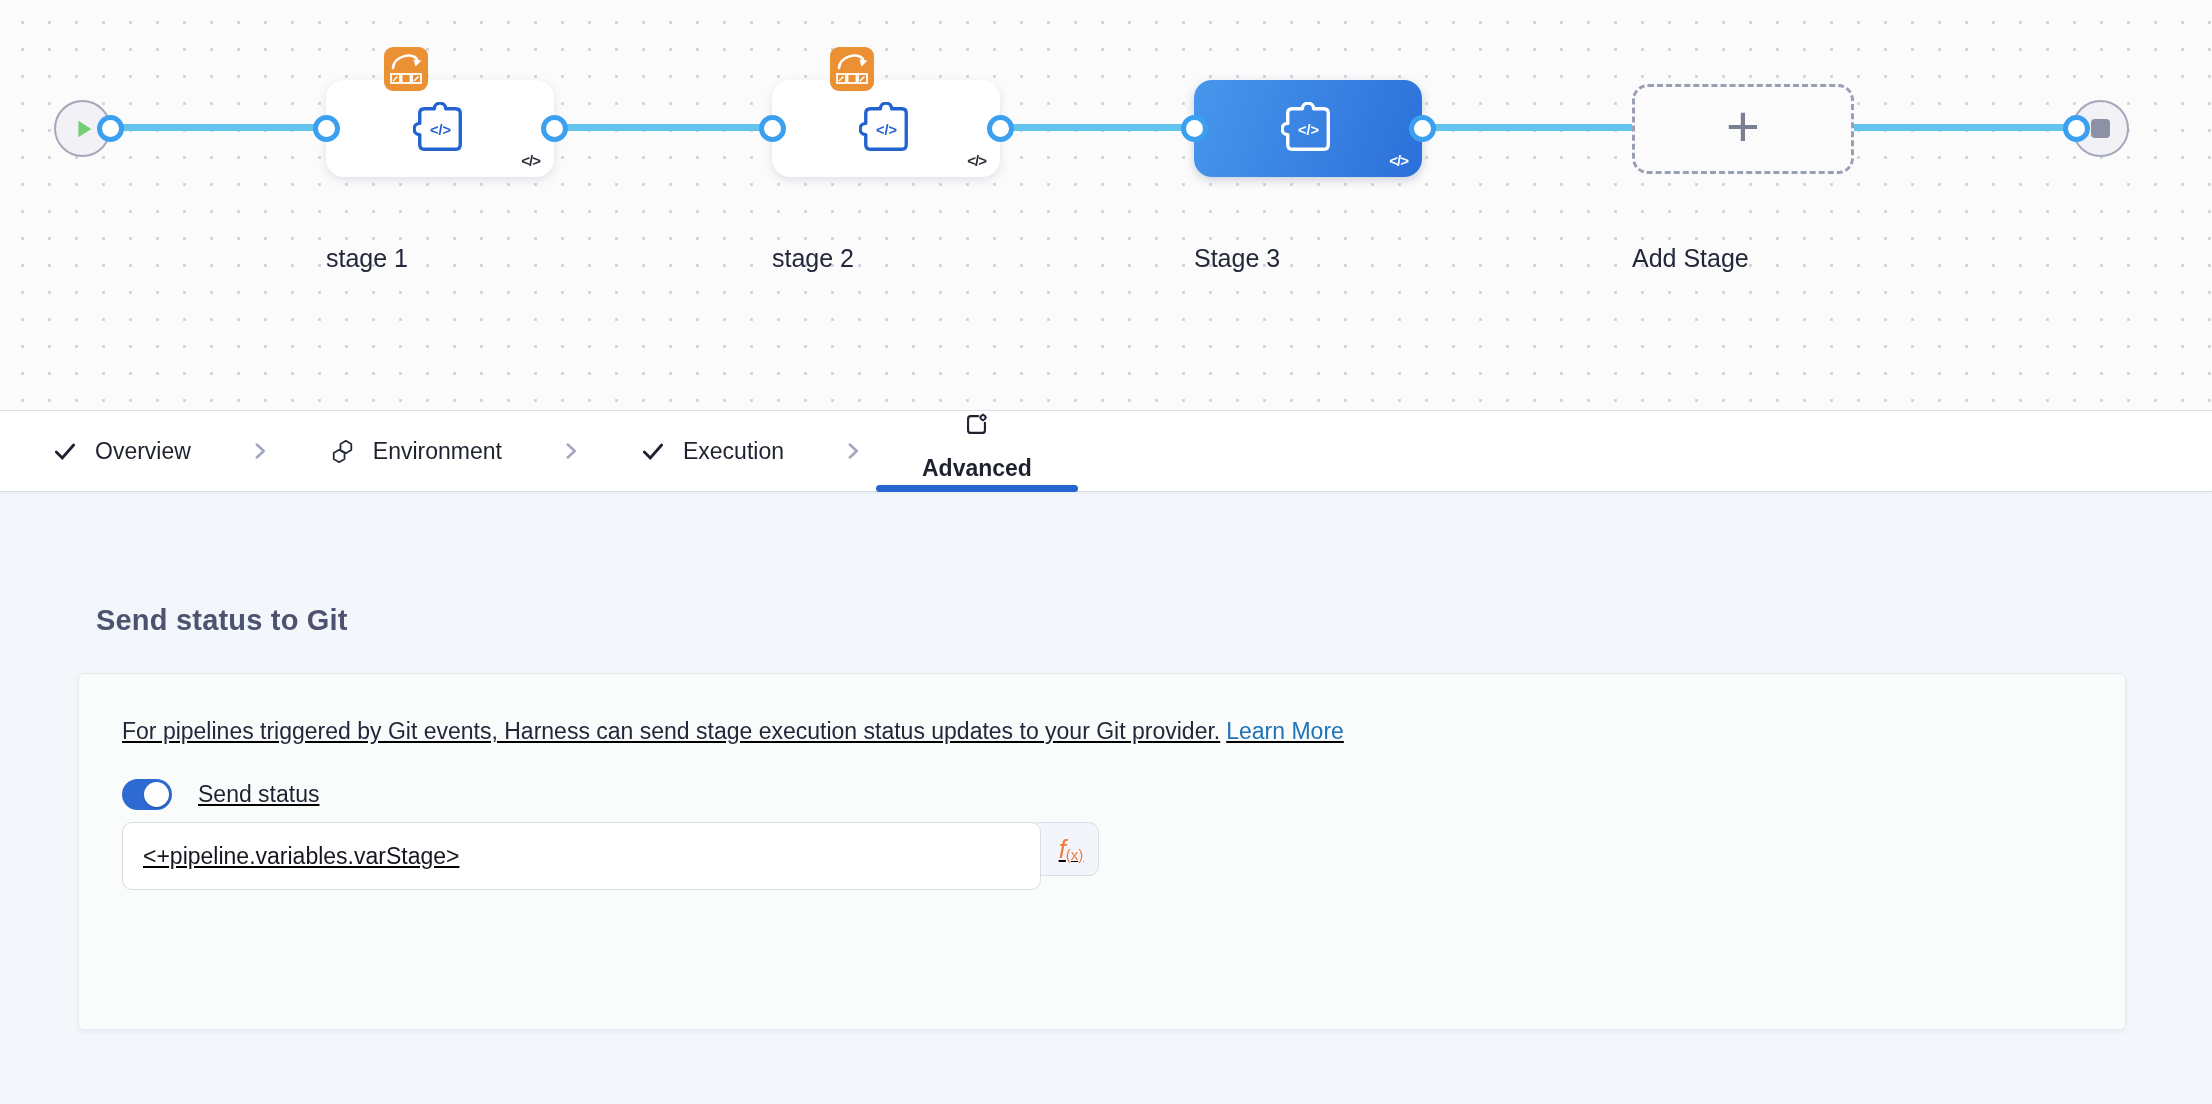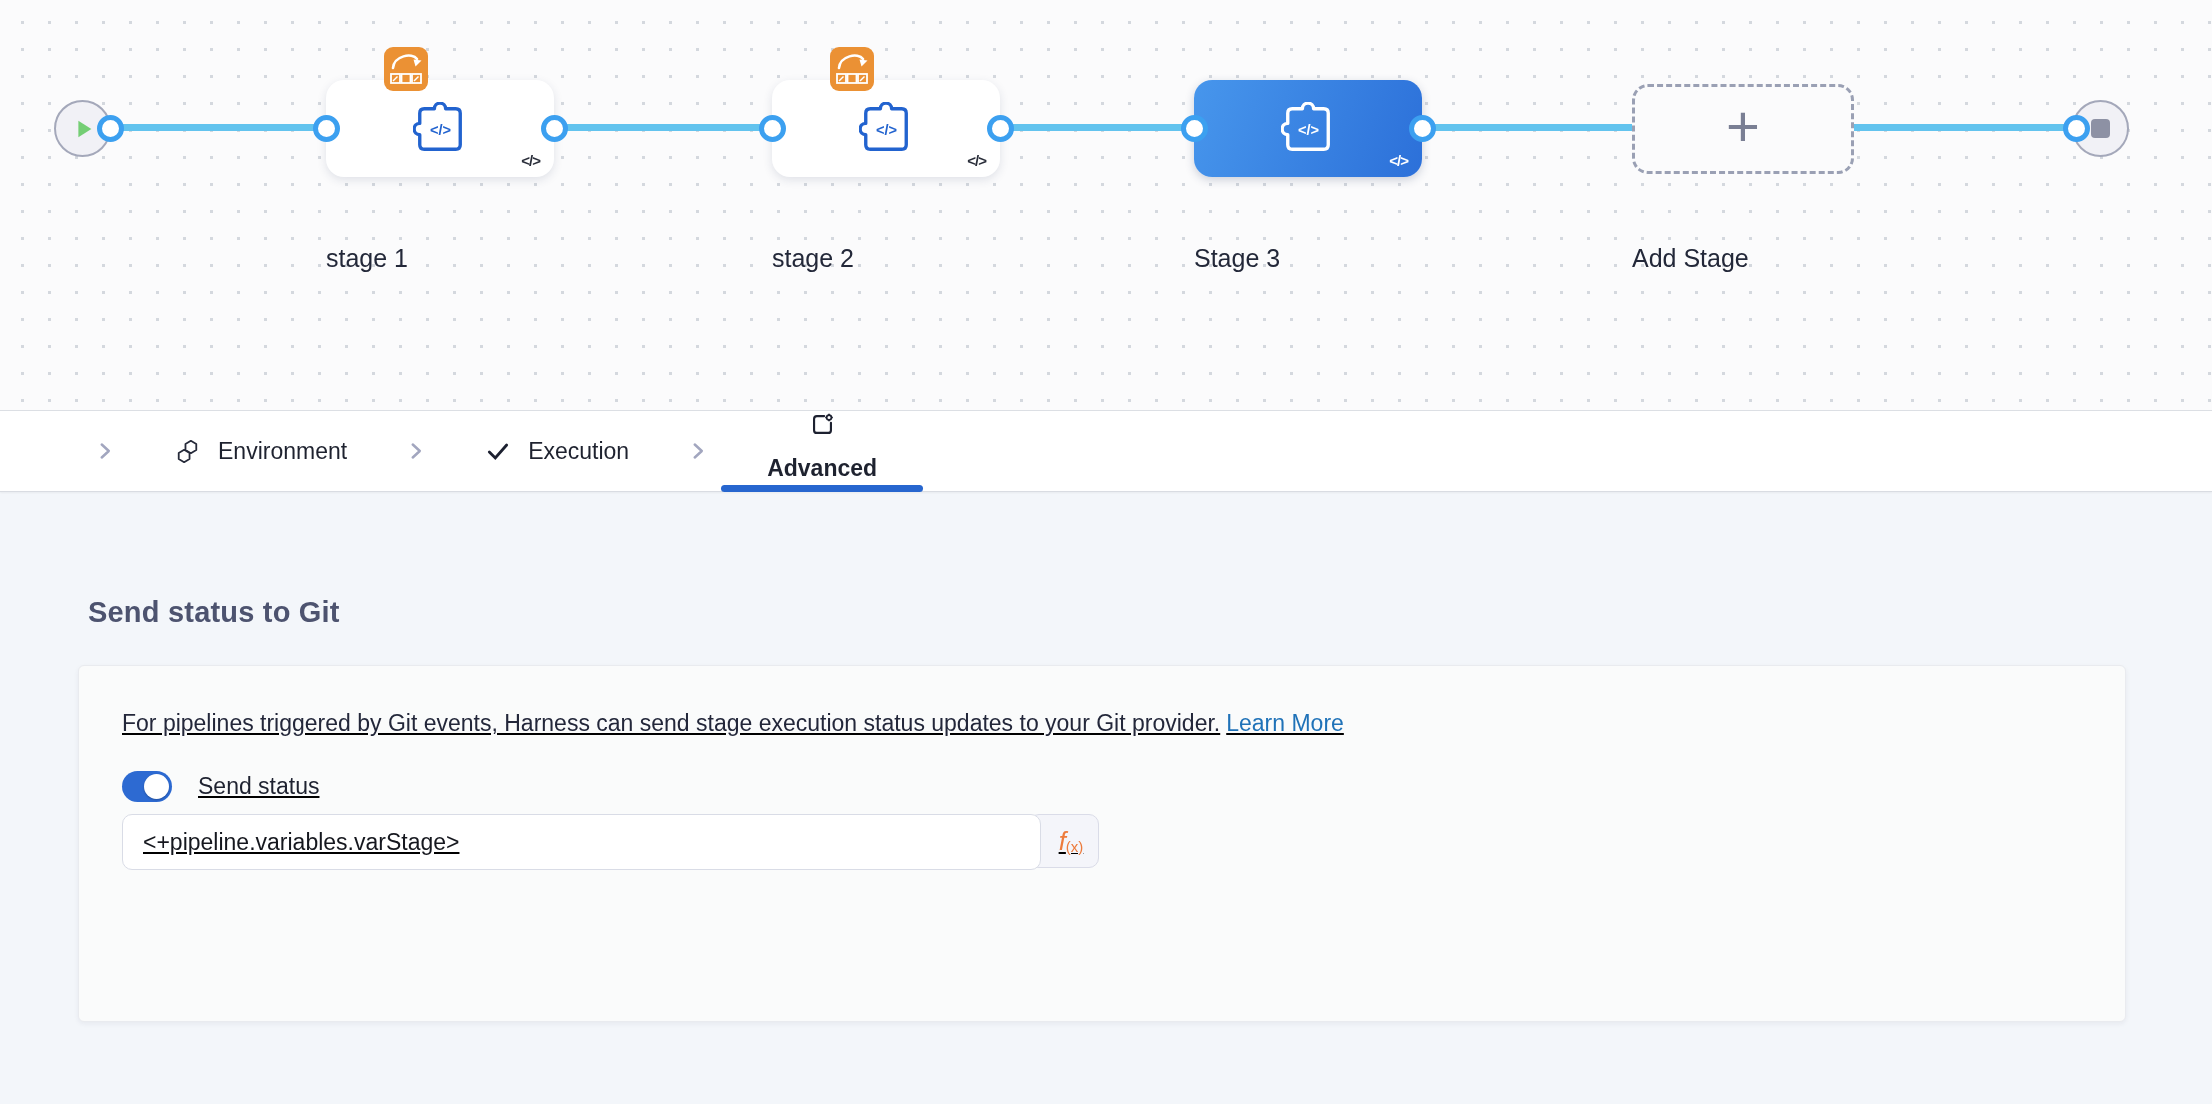--- a/index.html
+++ b/index.html
@@ -72,21 +72,21 @@
   .tab.active { font-weight:700;flex-direction:column; }
   .tab.active::after {
     content:""; position:absolute; left:-38px; right:-38px; bottom:-1px; height:7px;
     border-radius:5px; background:#2766cf;
   }
   .sep { margin:0 48px; flex:none; }
 
   
   .content { position:relative; width:2212px; height:612px; background:#f3f6fa; }
   .content h2 {
-    margin:8px; padding:96px 0 0 80px;
+    margin:16px; padding:96px 0 0 80px;
     font-size:29px; font-weight:700; color:#4d536f; letter-spacing:.2px;
   }
   .card {
     margin:36px 86px 0 78px; width:2048px; height:357px;
     background:#fafbfb; border:1px solid #e9ebef; border-radius:6px;
     box-shadow:0 2px 5px rgba(30,40,60,.06);
     padding:44px 0 0 43px;
     text-decoration:underline;
   }
   .desc { font-size:23px; color:#23273a; margin:0; }
@@ -96,21 +96,21 @@
     position:relative; width:50px; height:31px; border-radius:16px;
     background:#2d6ad2; cursor:pointer; flex:none;
   }
   .toggle .knob {
     position:absolute; top:3px; right:3px; width:25px; height:25px; border-radius:50%;
     background:#fff; box-shadow:0 1px 2px rgba(0,0,0,.25);
   }
   .name-label { display:block; margin-top:46px; font-size:23px; font-weight:500; color:#2f3342; }
   .input-row { margin-top:12px; display:flex; align-items:stretch; }
   .name-input {
-    width:919px; height:56px; padding:0 20px; font-size:23px; color:#15171e;
+    width:919px; height:68px; padding:0 20px; font-size:23px; color:#15171e;
     font-family:"Liberation Sans", sans-serif;
     background:#fff; border:1px solid #d9dce6; border-radius:10px;
     position:relative; z-index:2; outline:none;
   }
   .fx-btn {
     height:54px; width:70px; margin-left:-12px; padding:0 0 0 14px;
     border:1px solid #dadce8; border-radius:10px; background:#f4f5fa;
     color:#ed7b3c; display:flex; align-items:center; justify-content:center;
     cursor:pointer; z-index:1; font-family:"Liberation Sans", sans-serif;
   }
@@ -194,20 +194,26 @@
   <div class="port" style="left:1409px"></div>
   <div class="port" style="left:2063px"></div>
 
   <div class="stage-label" style="left:326px;width:228px">stage 1</div>
   <div class="stage-label" style="left:772px;width:228px">stage 2</div>
   <div class="stage-label" style="left:1194px;width:228px">Stage 3</div>
   <div class="stage-label" style="left:1632px;width:222px">Add Stage</div>
 </div>
 
 <div class="tabstrip">
+  <div class="tab">
+    <svg width="26" height="26" viewBox="0 0 24 24">
+      <polyline points="4,13 9.5,18.5 20,6.5" stroke="#1c2030" stroke-width="2.6" fill="none" stroke-linecap="round"></polyline>
+    </svg>
+    <span>Overview</span>
+  </div>
   <svg class="sep" width="26" height="26" viewBox="0 0 24 24">
     <polyline points="9,6 15.5,12 9,18" stroke="#a2a6bf" stroke-width="2.3" fill="none" stroke-linecap="round" stroke-linejoin="round"></polyline>
   </svg>
   <div class="tab">
     <svg width="27" height="27" viewBox="0 0 24 24">
       <polygon points="15,2.5 19.8,5.25 19.8,10.75 15,13.5 10.2,10.75 10.2,5.25" fill="#ffffff" stroke="#262a3a" stroke-width="1.6" stroke-linejoin="round"></polygon>
       <polygon points="9,10.5 13.8,13.25 13.8,18.75 9,21.5 4.2,18.75 4.2,13.25" fill="#ffffff" stroke="#262a3a" stroke-width="1.6" stroke-linejoin="round"></polygon>
     </svg>
     <span>Environment</span>
   </div>

